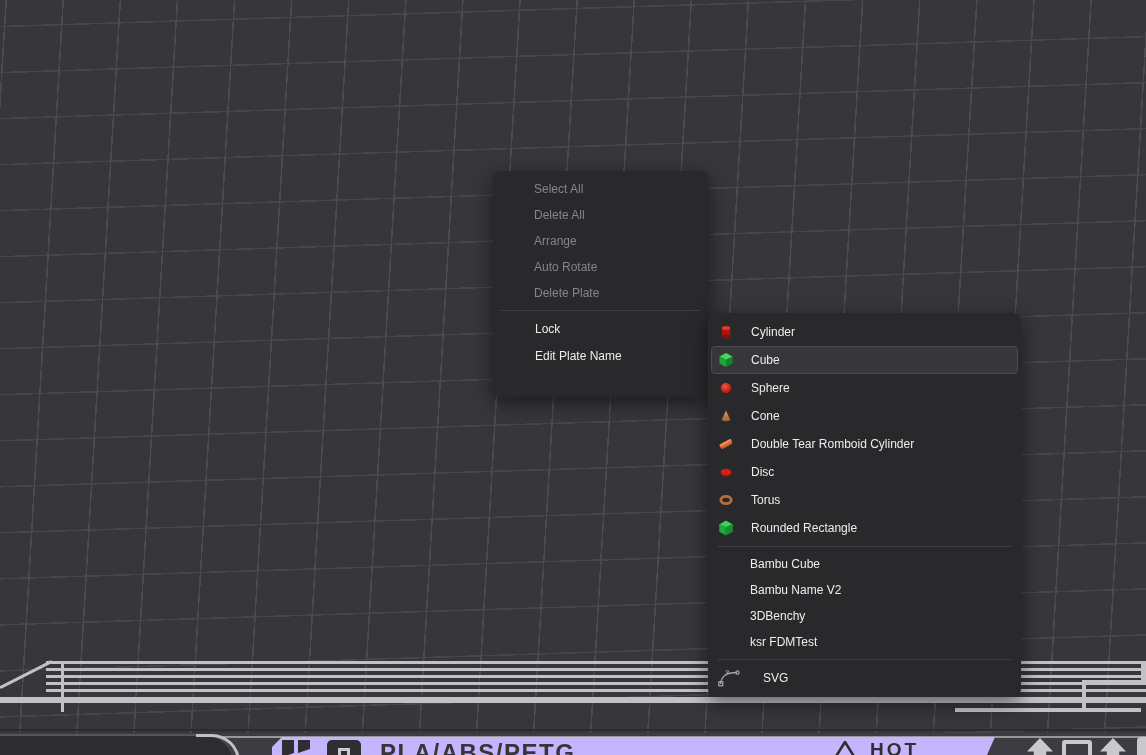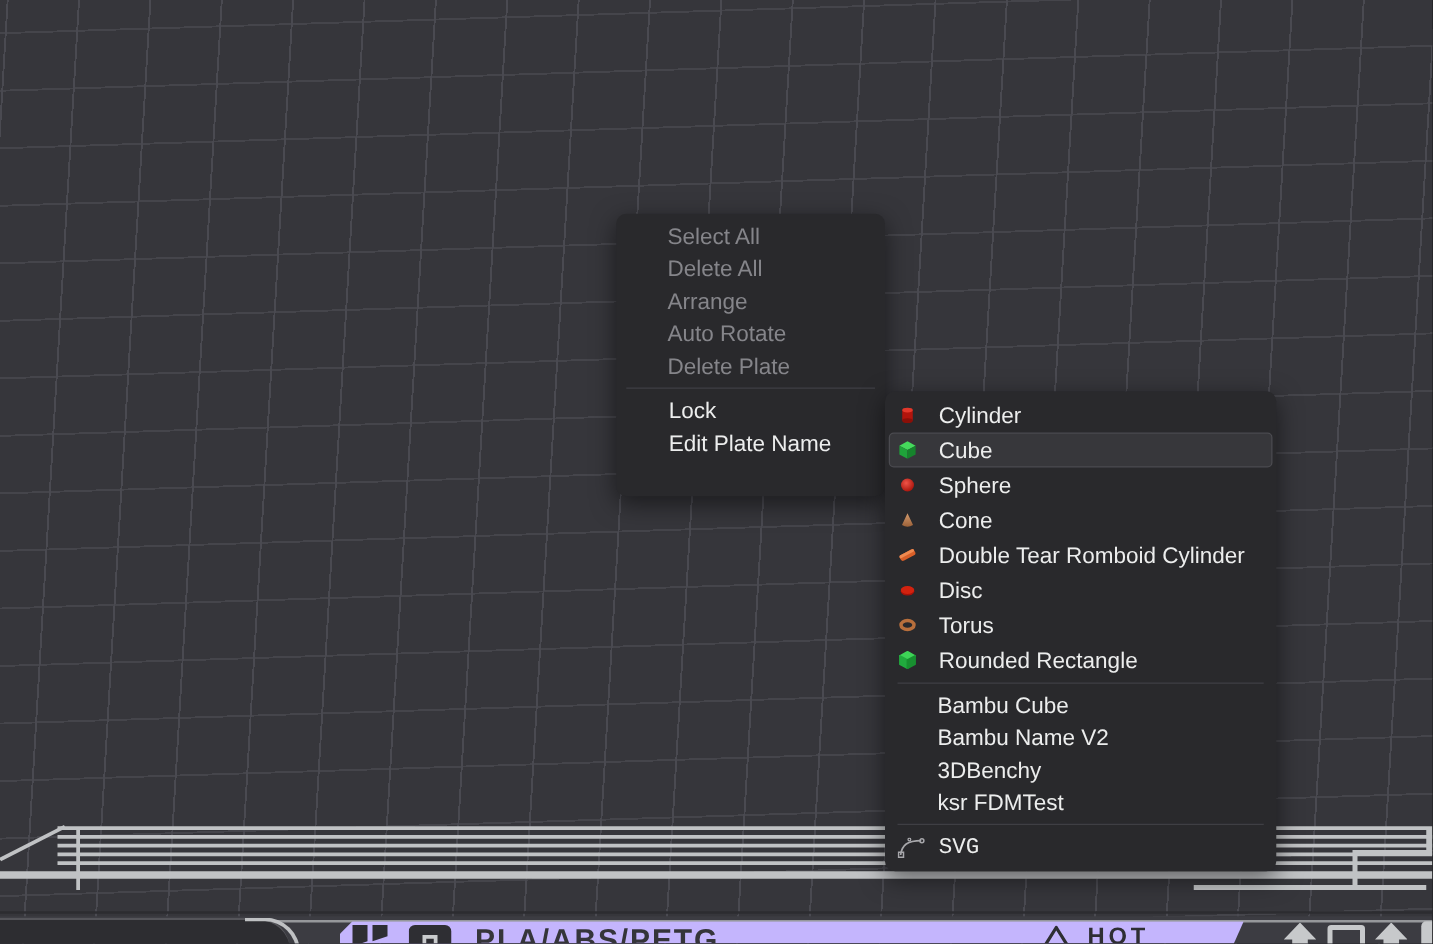--- a/index.html
+++ b/index.html
@@ -25,21 +25,21 @@
   .strip-logo1{position:absolute;left:9px;top:3px;}
   .strip-logo2{position:absolute;left:55px;top:3px;}
   .strip-material{position:absolute;left:108px;top:2px;font-size:24px;font-weight:700;letter-spacing:1.5px;color:#35353a;white-space:nowrap;}
   .hot-triangle{position:absolute;left:558px;top:2px;}
   .hot-label{position:absolute;left:598px;top:2px;font-size:19px;font-weight:700;letter-spacing:3px;color:#2e2e33;}
   .plate-arrow{position:absolute;width:26px;height:26px;background:#c7c9cb;
     clip-path:polygon(50% 0,100% 52%,74% 52%,74% 100%,26% 100%,26% 52%,0 52%);}
   .plate-square{position:absolute;left:1062px;top:7px;width:30px;height:22px;border:4px solid #c7c9cb;border-radius:3px;box-sizing:border-box;}
   .plate-sliver{position:absolute;left:1137px;top:4px;width:14px;height:18px;background:#c7c9cb;border-radius:4px 0 0 0;}
   
-  .menu{position:absolute;background:#29292c;border-radius:8px;box-shadow:0 6px 20px rgba(0,0,0,.5);box-sizing:border-box;color:#eceded;font-size:18px;}
+  .menu{position:absolute;background:#29292c;border-radius:8px;box-shadow:0 6px 20px rgba(0,0,0,.5);box-sizing:border-box;color:#eceded;font-size:12px;}
   #main-menu{left:493px;top:171px;width:215px;height:226px;padding-top:5px;z-index:10;}
   #sub-menu{left:708px;top:313px;width:313px;height:384px;padding-top:5px;z-index:11;}
   .cm-item{height:26px;line-height:26px;padding-left:41px;}
   .cm-item.disabled{color:#85858a;}
   .cm-row{position:relative;height:27px;display:flex;align-items:center;margin:0 4px;border:1px solid transparent;border-radius:4px;box-sizing:border-box;}
   .cm-row .lbl{padding-left:36px;}
   .cm-row.plain .lbl{padding-left:37px;}
   .cm-row.hl{background:#343438;border-color:#4b4b50;}
   .cm-icon{position:absolute;left:5px;top:4px;}
   .cm-arrow{margin-left:auto;padding-right:17px;display:flex;align-items:center;}
@@ -238,17 +238,17 @@
 
     <div class="sm-item">
       <span class="ic" style="width:22px;">
         <svg width="22" height="17" viewBox="0 0 22 17">
           <path d="M2.5 14 C3.5 6 8 2.5 19 2.5" fill="none" stroke="#a7a7ab" stroke-width="1.4"></path>
           <rect x="0.8" y="11.8" width="4" height="4" fill="none" stroke="#a7a7ab" stroke-width="1.2"></rect>
           <circle cx="19.5" cy="2.5" r="1.6" fill="none" stroke="#a7a7ab" stroke-width="1.2"></circle>
           <circle cx="9.5" cy="1.5" r="1.1" fill="none" stroke="#a7a7ab" stroke-width="1"></circle>
         </svg>
       </span>
-      <span class="lbl" style="margin-left:11px;font-family:Liberation Mono, monospace;">SVG</span>
+      <span class="lbl" style="margin-left:23px;">SVG</span>
     </div>
   </div>
 
 </div>
 
 </body></html>

